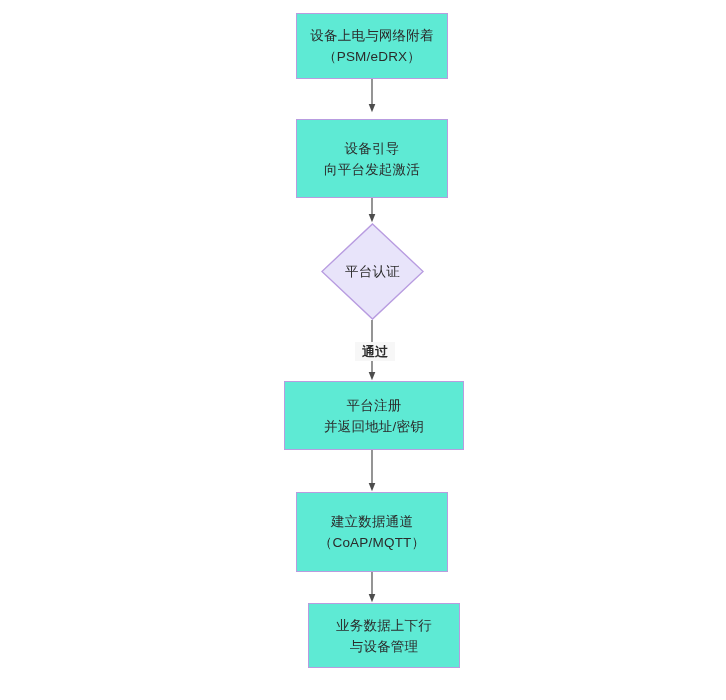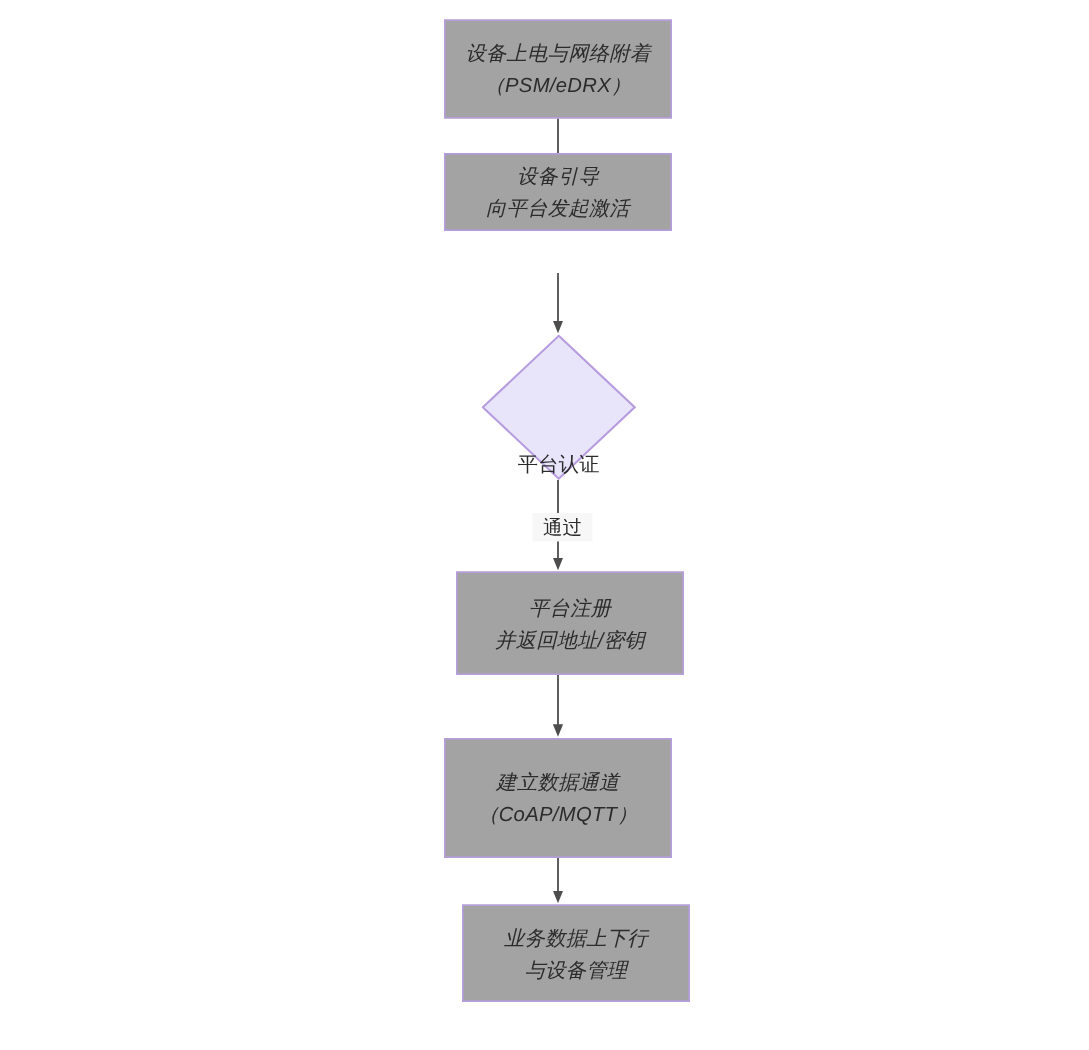--- a/index.html
+++ b/index.html
@@ -22,37 +22,36 @@
     width: 726px;
     height: 700px;
   }
   .node {
     position: absolute;
     box-sizing: border-box;
     display: flex;
     align-items: center;
     justify-content: center;
     text-align: center;
-    background: #a3a3a3;
+    background: #5eead4;
     border: 1.4px solid #b89ce0;
     font-size: 13.5px;
     line-height: 21px;
     color: #2b2b2b;
     letter-spacing: 0.2px;
     white-space: pre-line;
-    font-style: italic;
   }
   .node-text {
     display: block;
     white-space: pre-line;
   }
   .diamond-wrap {
     position: absolute;
     display: flex;
-    align-items: flex-end;
+    align-items: center;
     justify-content: center;
   }
   .diamond-shape {
     position: absolute;
     left: 0;
     top: 0;
     width: 100%;
     height: 100%;
   }
   .diamond-label {
@@ -67,20 +66,21 @@
   .edge-label {
     position: absolute;
     z-index: 5;
     background: #f7f7f7;
     font-size: 13px;
     line-height: 17px;
     color: #2b2b2b;
     padding: 1px 2px;
     text-align: center;
     white-space: nowrap;
+    font-weight: bold;
   }
 </style>
 </head>
 <body>
 
 <svg id="flow-canvas" viewBox="0 0 726 700" xmlns="http://www.w3.org/2000/svg">
   <defs>
     <marker id="arrowhead" markerWidth="9" markerHeight="9" refX="4.2" refY="4" orient="auto" markerUnits="userSpaceOnUse">
       <path d="M0,0.6 L8.4,4 L0,7.4 z" fill="#4d4d4d"></path>
     </marker>
@@ -95,35 +95,35 @@
   <line x1="372" y1="450" x2="372" y2="487" stroke="#4d4d4d" stroke-width="1.2" marker-end="url(#arrowhead)"></line>
 
   <line x1="372" y1="560" x2="372" y2="598" stroke="#4d4d4d" stroke-width="1.2" marker-end="url(#arrowhead)"></line>
 </svg>
 
 <div class="node" style="left:296px; top:13px; width:152px; height:66px;">
   <span class="node-text">设备上电与网络附着
 （PSM/eDRX）</span>
 </div>
 
-<div class="node" style="left:296px; top:102px; width:152px; height:52px;align-items:center;">
+<div class="node" style="left:296px; top:119px; width:152px; height:79px;align-items:center;">
   <span class="node-text">设备引导
 向平台发起激活</span>
 </div>
 
 <div class="diamond-wrap" style="left:321px; top:223px; width:103px; height:97px;">
   <svg class="diamond-shape" viewBox="0 0 103 97" xmlns="http://www.w3.org/2000/svg" preserveAspectRatio="none">
     <polygon points="51.5,0.9 102.1,48.5 51.5,96.1 0.9,48.5" fill="#e8e4fa" stroke="#b89ce0" stroke-width="1.4"></polygon>
   </svg>
   <span class="diamond-label">平台认证</span>
 </div>
 
 <div class="edge-label" style="left:355px; top:342px; width:36px;">通过</div>
 
-<div class="node" style="left:304px; top:381px; width:152px; height:69px;">
+<div class="node" style="left:284px; top:381px; width:180px; height:69px;">
   <span class="node-text">平台注册
 并返回地址/密钥</span>
 </div>
 
 <div class="node" style="left:296px; top:492px; width:152px; height:80px;">
   <span class="node-text">建立数据通道
 （CoAP/MQTT）</span>
 </div>
 
 <div class="node" style="left:296px; top:603px; width:152px; height:65px;margin-left:12px;">

